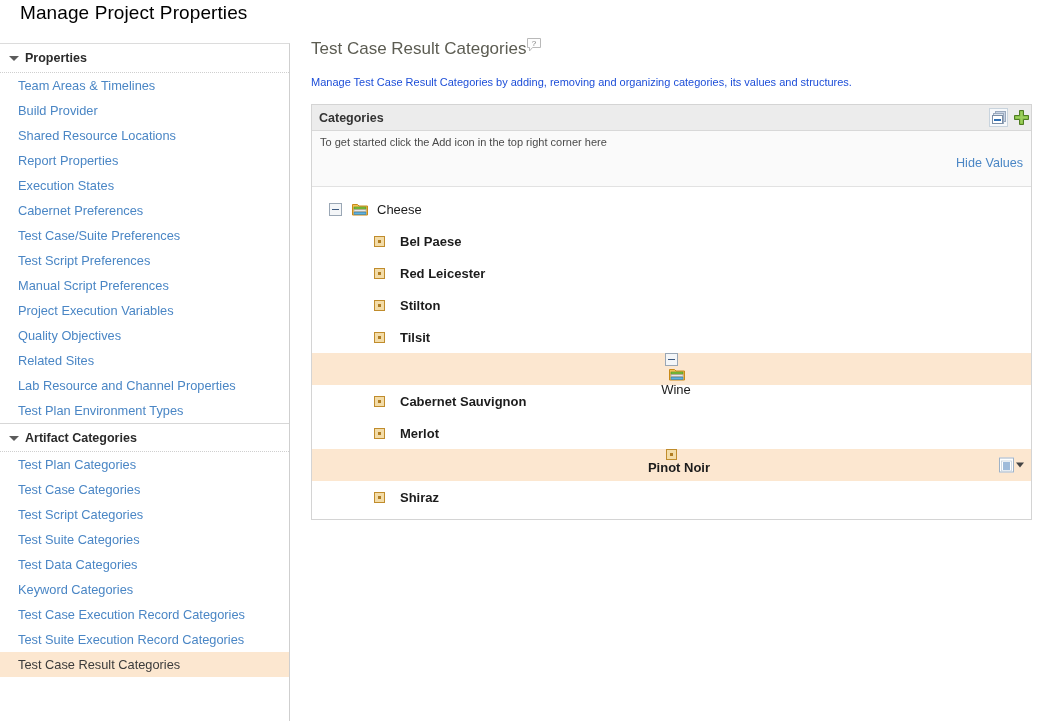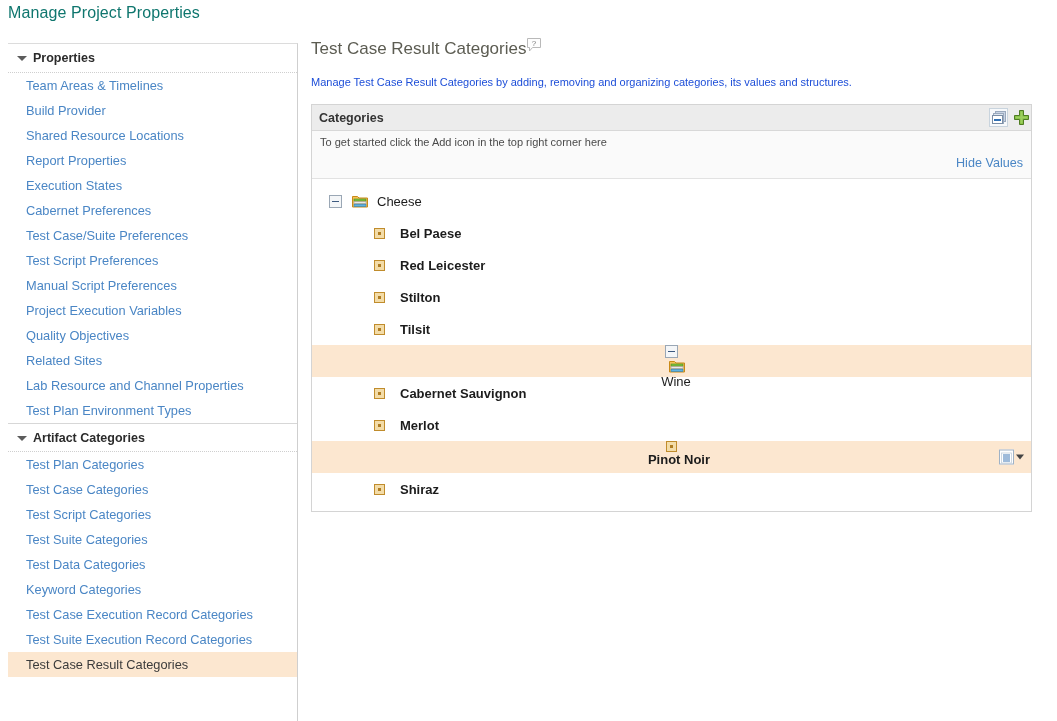--- a/index.html
+++ b/index.html
@@ -8,32 +8,32 @@
     width: 1057px; height: 721px;
     background: #ffffff;
     font-family: "Liberation Sans", sans-serif;
     overflow: hidden;
   }
   #app { position: relative; width: 1057px; height: 721px; background:#fff; }
 
   
   .page-title {
     position: absolute;
-    left: 8px; top: -1px;
-    font-size: 16px;
-    color: #0f766e;
+    left: 20px; top: -1px;
+    font-size: 19px;
+    color: #000000;
     font-weight: normal;
     letter-spacing: 0.1px;
     line-height: 28px;
   }
 
   
   .sidebar {
     position: absolute;
-    left: 8px; top: 43px;
+    left: 0; top: 43px;
     width: 290px; height: 678px;
     background: #fff;
     border-top: 1px solid #dcdcdc;
     border-right: 1px solid #cfcfcf;
   }
   .section-head {
     position: relative;
     height: 29px;
     padding-left: 8px;
     display: flex;
@@ -144,21 +144,21 @@
   .panel-hint {
     padding: 5px 8px 0 8px;
     font-size: 11px;
     color: #4a4a4a;
     background:#fafafa;
   }
   .hide-values-row {
     background:#fafafa;
     border-bottom: 1px solid #e2e2e2;
     text-align: right;
-    padding: 5px 8px 7px 8px;
+    padding: 5px 8px 15px 8px;
   }
   .hide-values {
     font-size: 12.6px;
     color: #4a86c5;
     cursor: pointer;
   }
 
   .tree { padding-top: 6px; padding-bottom: 6px; min-height: 230px; }
   .tree-row {
     height: 32px;

